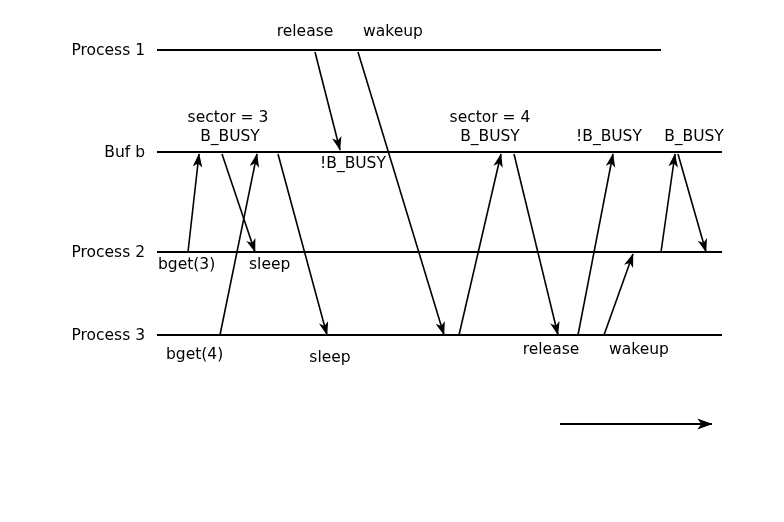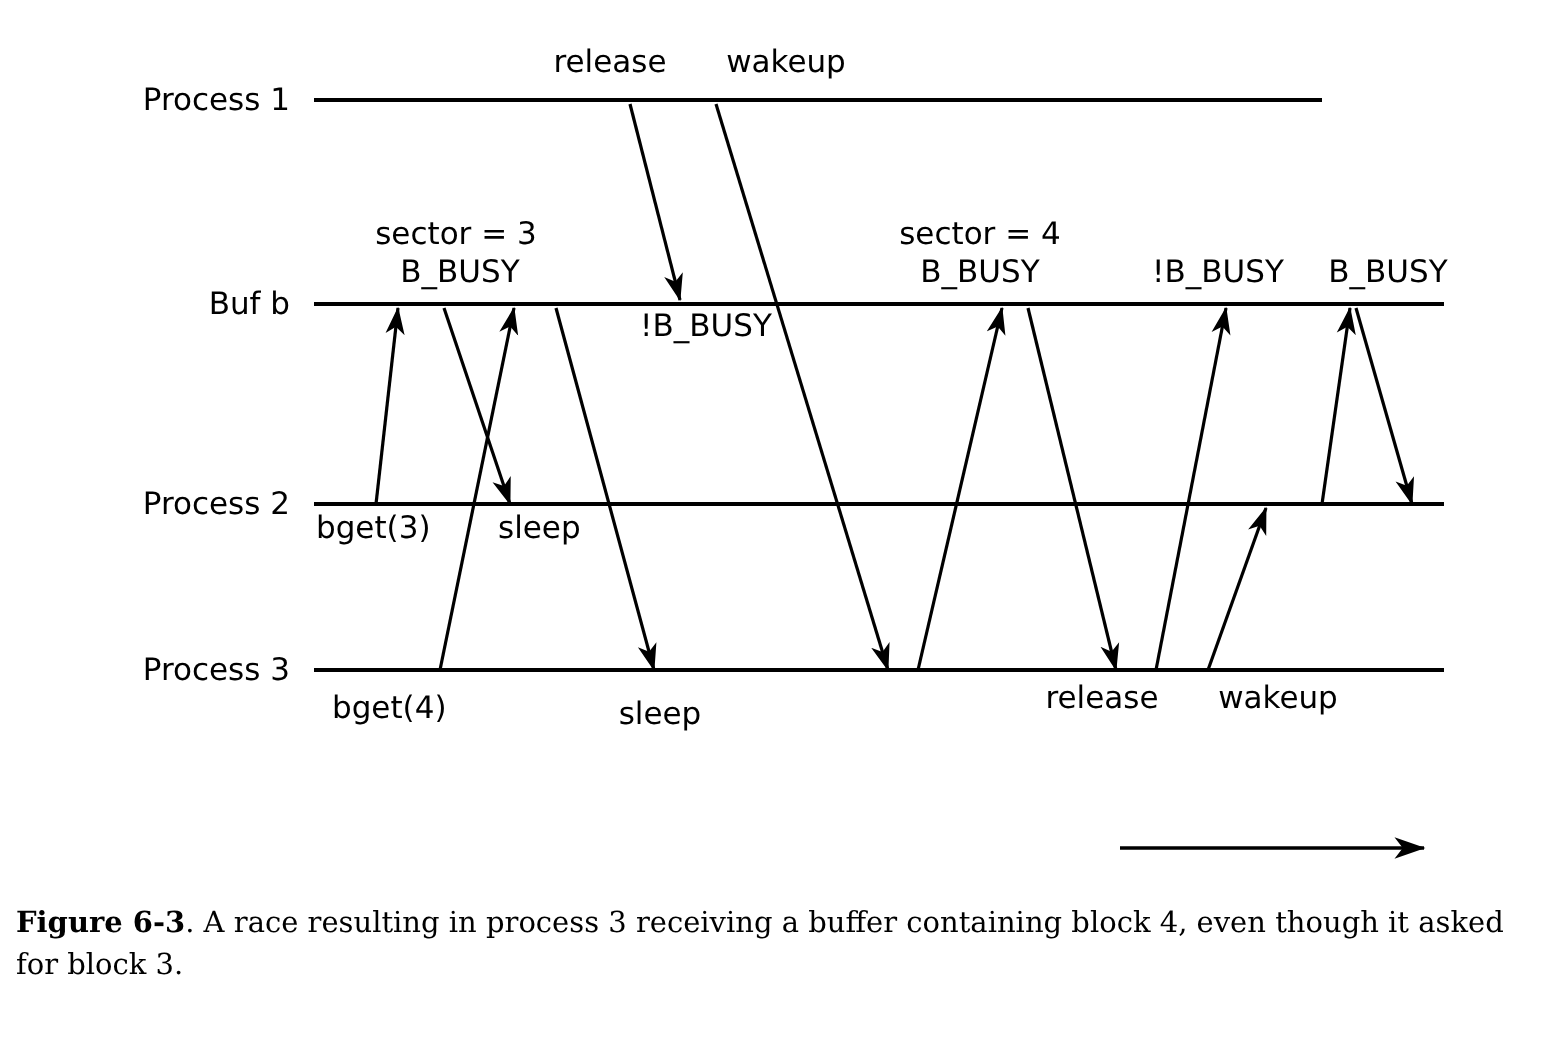--- a/index.html
+++ b/index.html
@@ -128,17 +128,14 @@
         <text x="551" y="354" text-anchor="middle" class="evt-label">release</text>
         <text x="639" y="354" text-anchor="middle" class="evt-label">wakeup</text>
       </g>
 
     <g id="time-axis-group">
         <line x1="560" y1="424" x2="712" y2="424" class="timeaxis" marker-end="url(#arrowhead-time)"></line>
         <text x="636" y="448" text-anchor="middle" class="axis-label">Time</text>
       </g>
   </svg>
 
-  <div id="caption">
-    <span class="fig-num">Figure 6-3</span><span>. A race resulting in process 3 receiving a buffer containing block 4, even though it asked for block 3.</span>
-  </div>
 
 </div>
 
 </body></html>

